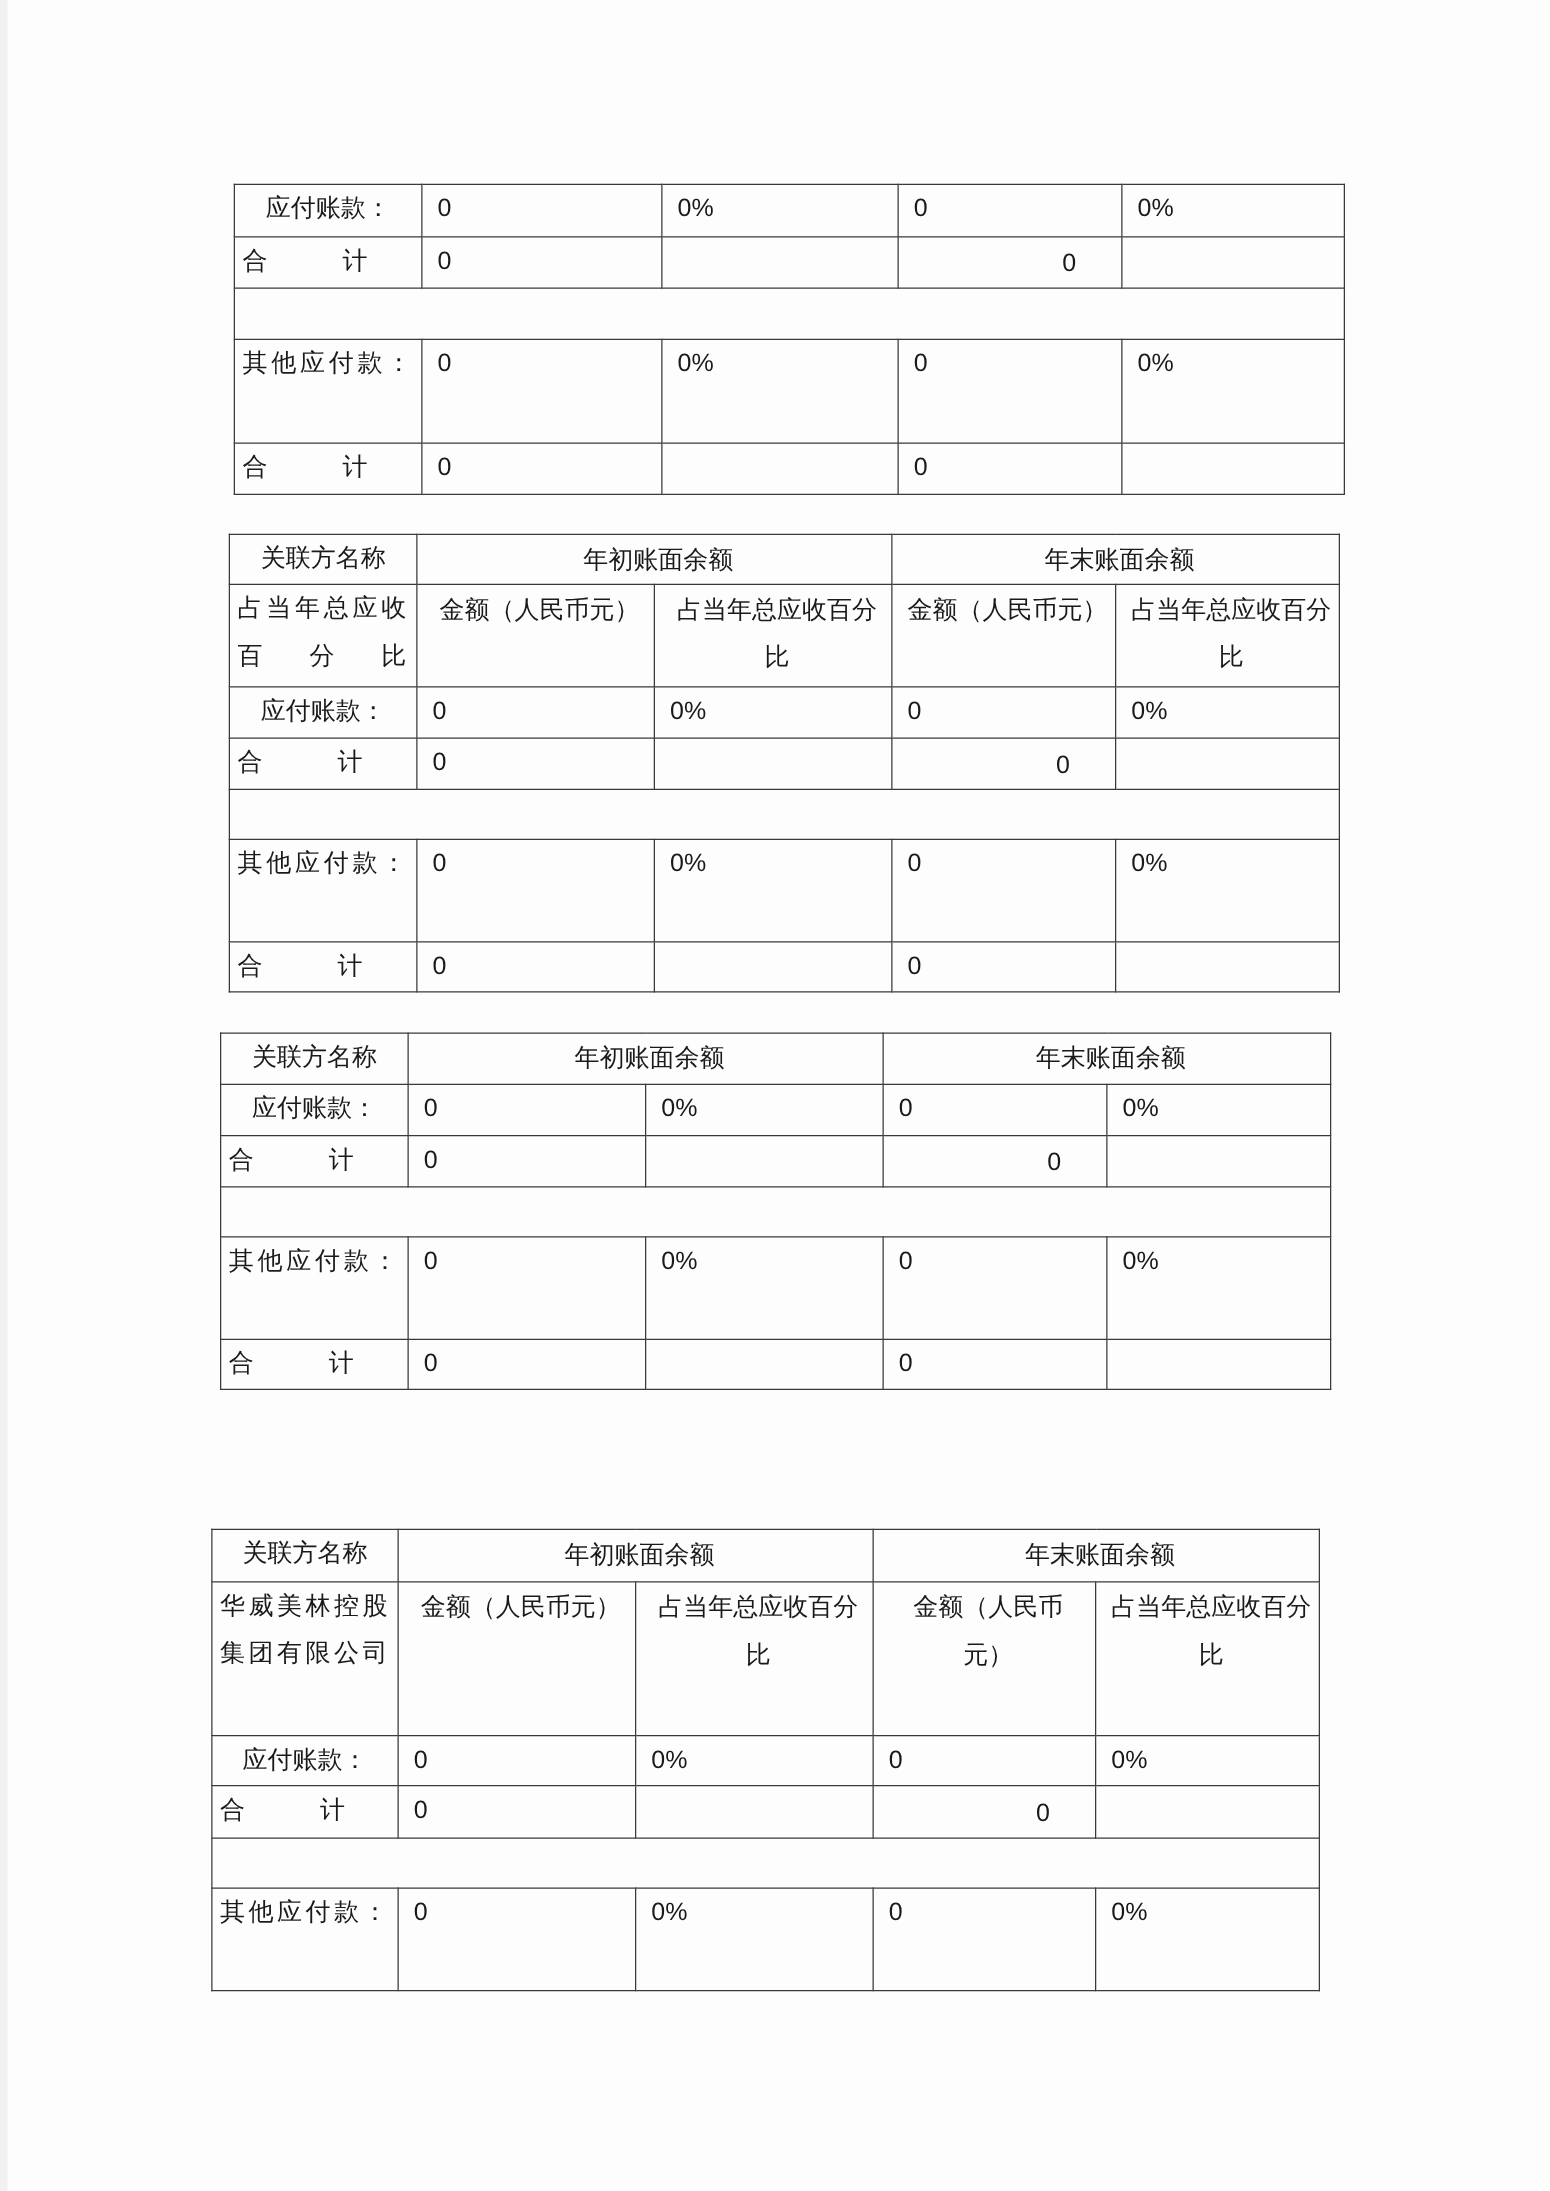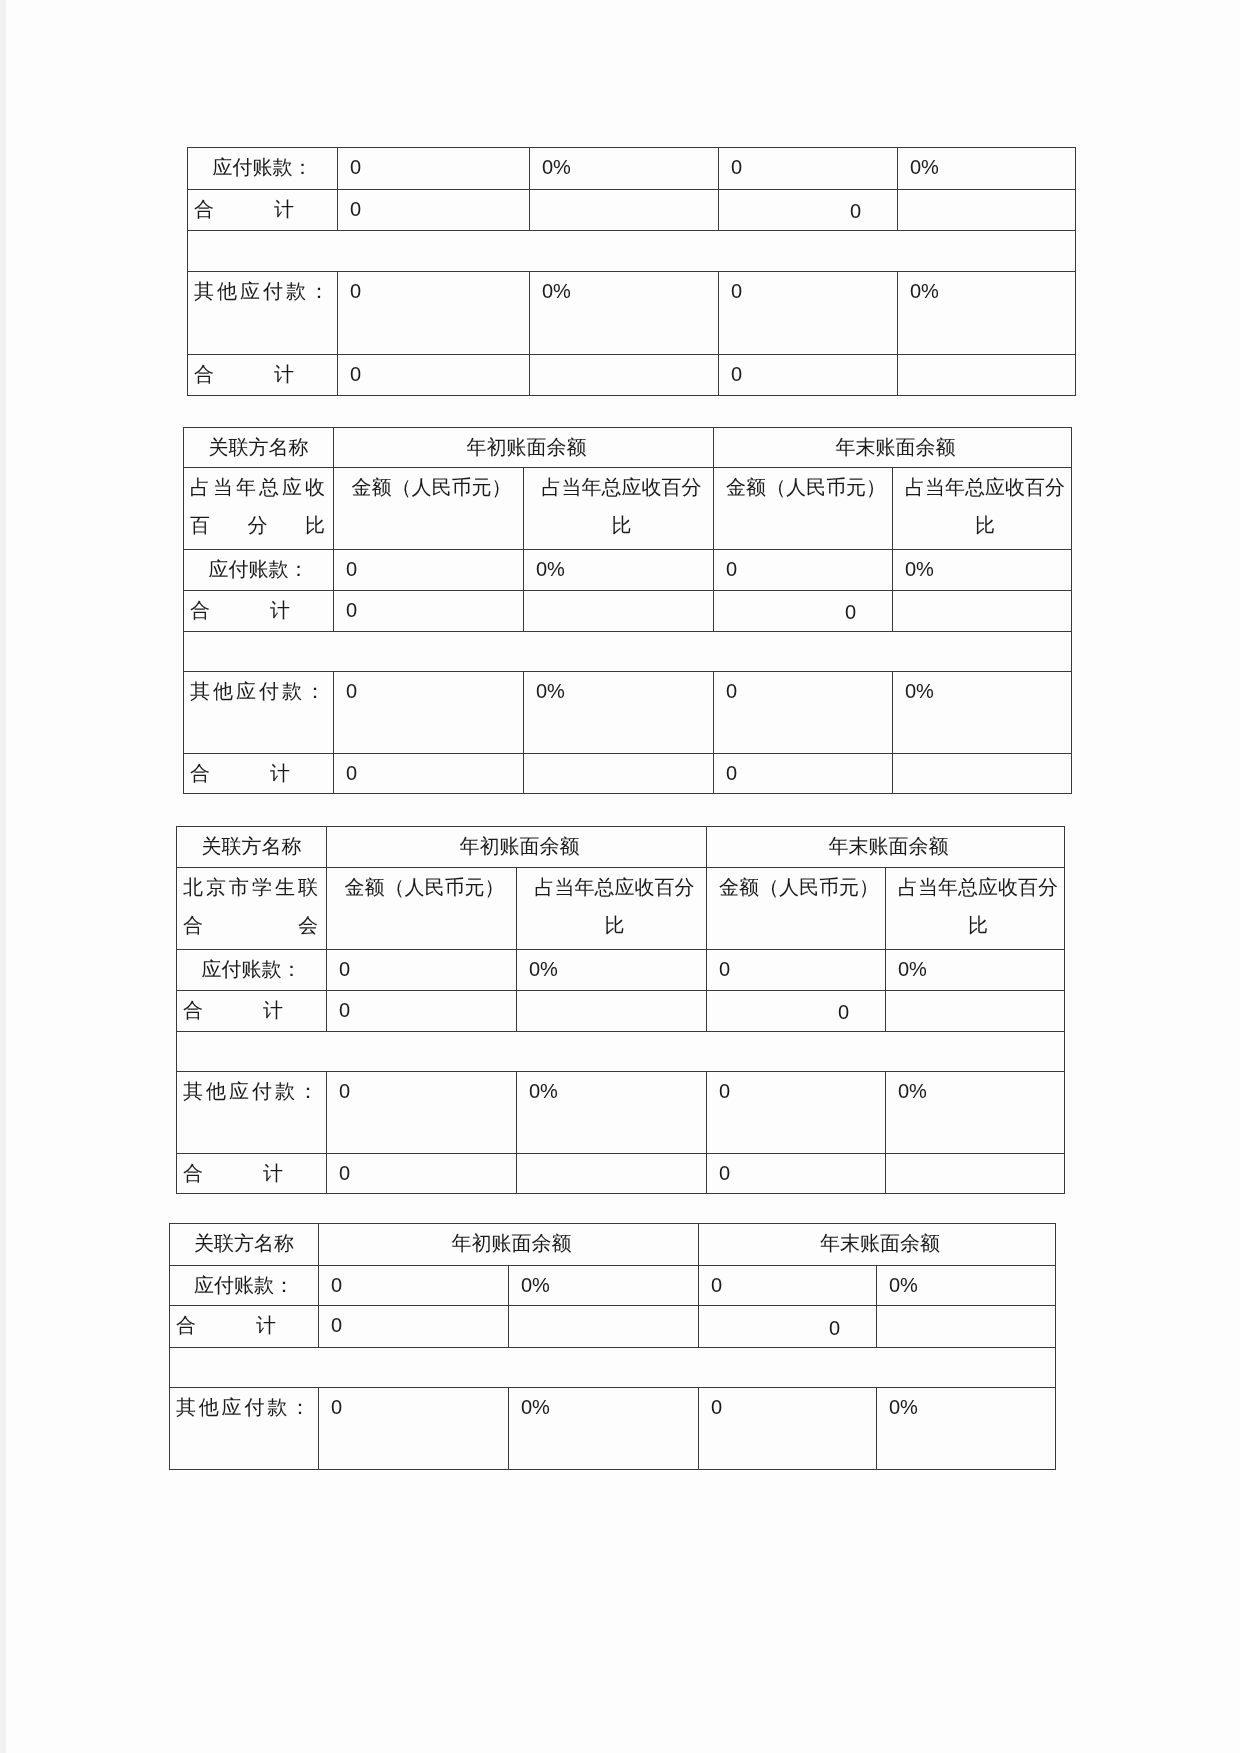--- a/index.html
+++ b/index.html
@@ -136,27 +136,20 @@
       <col style="width:190px">
       <col style="width:179px">
       <col style="width:179px">
     </colgroup>
   <tbody>
       <tr style="height:41px">
     <td class="lab center">关联方名称</td>
     <td colspan="2" class="center">年初账面余额</td>
     <td colspan="2" class="center">年末账面余额</td>
   </tr>
-  <tr style="height:82px">
-    <td class="lab spread">北京市学生联合会</td>
-    <td class="center hdr2">金额（人民币元）</td>
-    <td class="center hdr2">占当年总应收百分比</td>
-    <td class="center hdr2">金额（人民币元）</td>
-    <td class="center hdr2">占当年总应收百分比</td>
-  </tr>
   <tr style="height:41px">
     <td class="lab center">应付账款：</td>
     <td class="num">0</td>
     <td class="num">0%</td>
     <td class="num">0</td>
     <td class="num">0%</td>
   </tr>
   <tr style="height:41px">
     <td class="lab heji"><span>合</span><span class="gap"></span><span>计</span></td>
     <td class="num">0</td>
@@ -191,20 +184,27 @@
       <col style="width:190px">
       <col style="width:178px">
       <col style="width:179px">
     </colgroup>
   <tbody>
       <tr style="height:42px">
     <td class="lab center">关联方名称</td>
     <td colspan="2" class="center">年初账面余额</td>
     <td colspan="2" class="center">年末账面余额</td>
   </tr>
+  <tr style="height:123px">
+    <td class="lab spread">华威美林控股集团有限公司</td>
+    <td class="center hdr2">金额（人民币元）</td>
+    <td class="center hdr2">占当年总应收百分比</td>
+    <td class="center hdr2">金额（人民币元）</td>
+    <td class="center hdr2">占当年总应收百分比</td>
+  </tr>
   <tr style="height:40px">
     <td class="lab center">应付账款：</td>
     <td class="num">0</td>
     <td class="num">0%</td>
     <td class="num">0</td>
     <td class="num">0%</td>
   </tr>
   <tr style="height:42px">
     <td class="lab heji"><span>合</span><span class="gap"></span><span>计</span></td>
     <td class="num">0</td>

